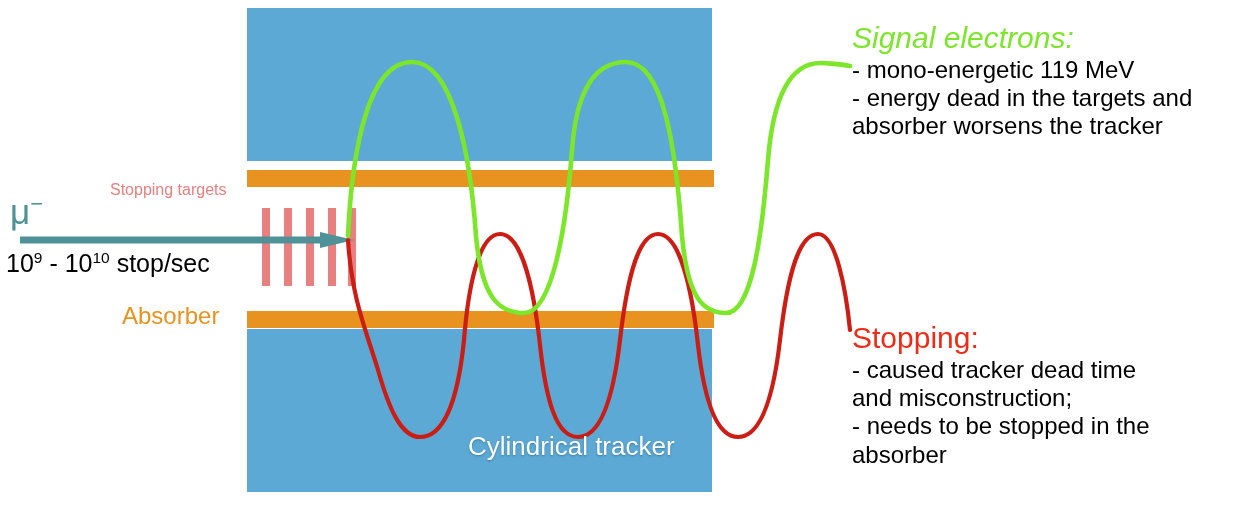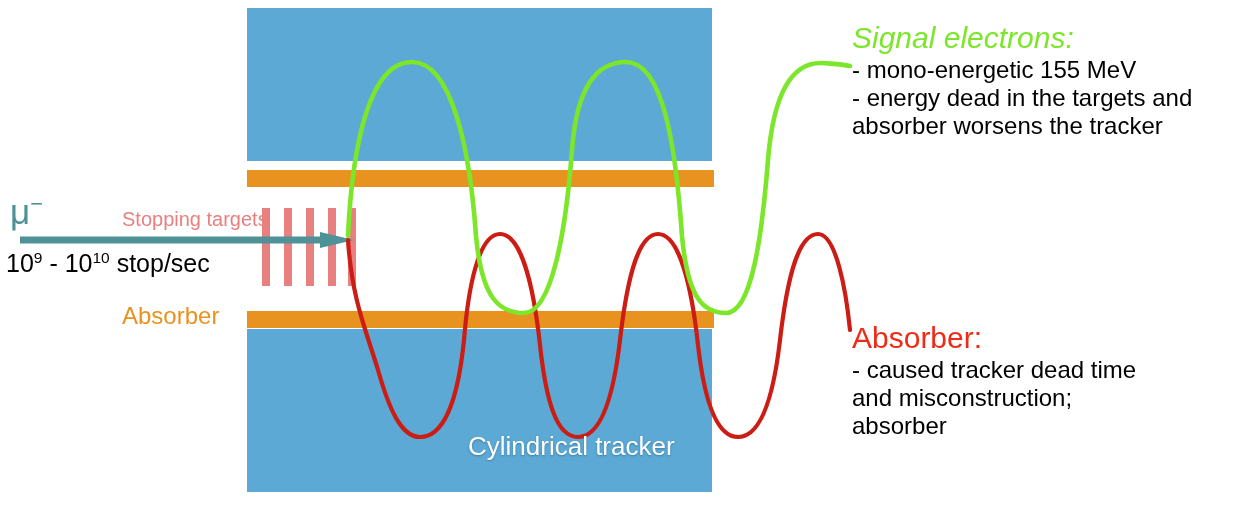--- a/index.html
+++ b/index.html
@@ -26,21 +26,21 @@
 
   
   #trajectories{position:absolute;left:0;top:0;width:1258px;height:508px;overflow:visible;}
 
   
   .lbl{position:absolute;white-space:nowrap;}
   #mu-label{left:10px;top:193px;font-size:35px;color:var(--teal);line-height:1;}
   #mu-label sup{font-size:.62em;vertical-align:super;}
   #rate-label{left:6px;top:250px;font-size:25px;color:#000;line-height:1;}
   #rate-label sup{font-size:.62em;vertical-align:super;}
-  #targets-label{left:122px;top:182px;font-size:20px;color:var(--pink);line-height:1;margin-top:27px;}
+  #targets-label{left:110px;top:182px;font-size:16px;color:var(--pink);line-height:1;}
   #absorber-label{left:122px;top:304px;font-size:24px;color:var(--orange);line-height:1;}
   #tracker-label{left:468px;top:433px;font-size:26px;color:#fff;line-height:1;
     text-shadow:0 1px 2px rgba(40,90,120,.55);}
 
   
   .note{position:absolute;width:400px;}
   .note-title{font-size:30px;line-height:1.06;margin:0 0 2px 0;}
   .note-body{font-size:24px;line-height:1.18;color:#000;margin:0;}
   #signal-note{left:852px;top:22px;}
   #signal-note .note-title{color:var(--green-text);font-style:italic;}
@@ -83,28 +83,29 @@
     <span>10</span><sup>9</sup><span> - 10</span><sup>10</sup><span> stop/sec</span>
   </div>
 
   <div class="lbl" id="targets-label">Stopping targets</div>
   <div class="lbl" id="absorber-label">Absorber</div>
   <div class="lbl" id="tracker-label">Cylindrical tracker</div>
 
   <div class="note" id="signal-note">
     <p class="note-title">Signal electrons:</p>
     <p class="note-body">
-        <span class="note-line">- mono-energetic 155 MeV</span>
+        <span class="note-line">- mono-energetic 119 MeV</span>
         <span class="note-line">- energy dead in the targets and</span>
         <span class="note-line">absorber worsens the tracker</span>
       </p>
   </div>
 
   <div class="note" id="protons-note">
-    <p class="note-title">Absorber:</p>
+    <p class="note-title">Stopping:</p>
     <p class="note-body">
         <span class="note-line">- caused tracker dead time</span>
         <span class="note-line">and misconstruction;</span>
+        <span class="note-line">- needs to be stopped in the</span>
         <span class="note-line">absorber</span>
       </p>
   </div>
 
 </div>
 
 </body></html>

